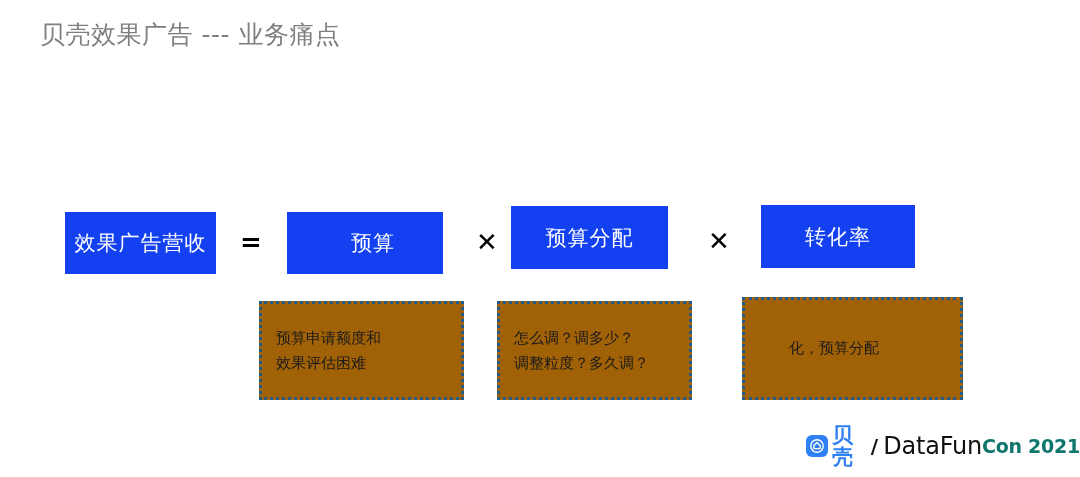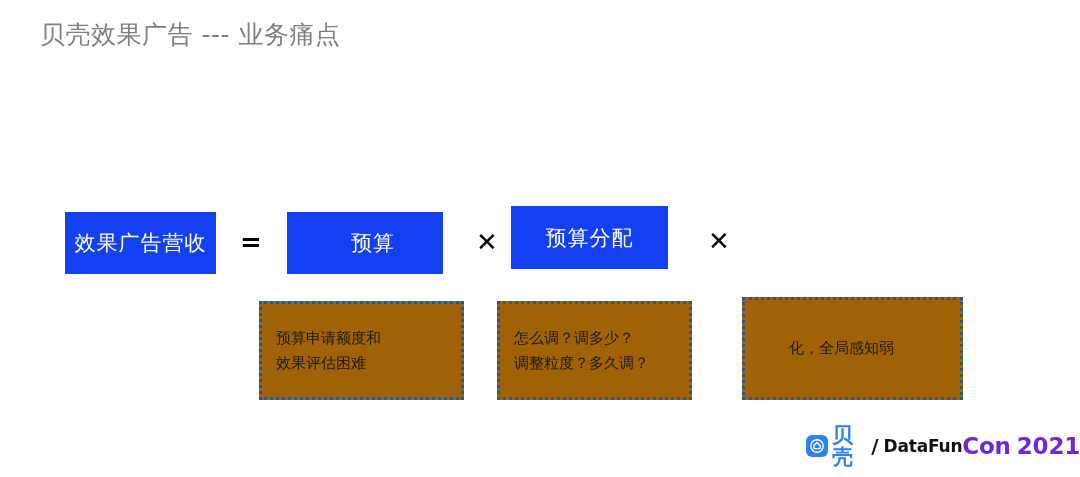--- a/index.html
+++ b/index.html
@@ -130,28 +130,28 @@
   }
   .slash {
     color: #111111;
     font-size: 20px;
     font-weight: 700;
     margin-right: 5px;
     font-family: "DejaVu Sans", "Liberation Sans", sans-serif;
   }
   .datafun {
     color: #111111;
-    font-size: 17px;
-    font-weight: 700;
+    font-size: 24px;
+    font-weight: 400;
     letter-spacing: -0.2px;
     font-family: "DejaVu Sans", "Liberation Sans", sans-serif;
   }
   .con, .year {
-    color: #6d28d9;
-    font-size: 23px;
+    color: #0f766e;
+    font-size: 19px;
     font-weight: 700;
     letter-spacing: -0.2px;
     font-family: "DejaVu Sans", "Liberation Sans", sans-serif;
   }
   .year { margin-left: 6px; }
 </style>
 </head>
 <body>
 
 <div class="slide-title">贝壳效果广告 --- 业务痛点</div>
@@ -175,33 +175,36 @@
   </div>
 
   <div class="blue-box" id="box-alloc">
     <span>预算分配</span>
   </div>
 
   <div class="operator" id="op-times-2">
     <span>✕</span>
   </div>
 
+  <div class="blue-box" id="box-conv">
+    <span>转化率</span>
+  </div>
 
   <div class="dotted-box" id="pain-budget">
     <span class="line">预算申请额度和</span>
     <span class="line">效果评估困难</span>
   </div>
 
   <div class="dotted-box" id="pain-alloc">
     <span class="line">怎么调？调多少？</span>
     <span class="line">调整粒度？多久调？</span>
   </div>
 
   <div class="dotted-box indent-first" id="pain-conv">
-    <span class="line">化，全局感知弱</span>
+    <span class="line">化，预算分配</span>
   </div>
 </div>
 
 <div class="footer-logo">
   <span class="ke-mark">
     <svg width="14" height="14" viewBox="0 0 14 14" aria-hidden="true">
       <circle cx="7" cy="7" r="6.2" fill="none" stroke="#ffffff" stroke-width="1.4"></circle>
       <path d="M7 3.6 L10.1 6.6 L10.1 9.6 L3.9 9.6 L3.9 6.6 Z" fill="none" stroke="#ffffff" stroke-width="1.4" stroke-linejoin="round"></path>
     </svg>
   </span>

